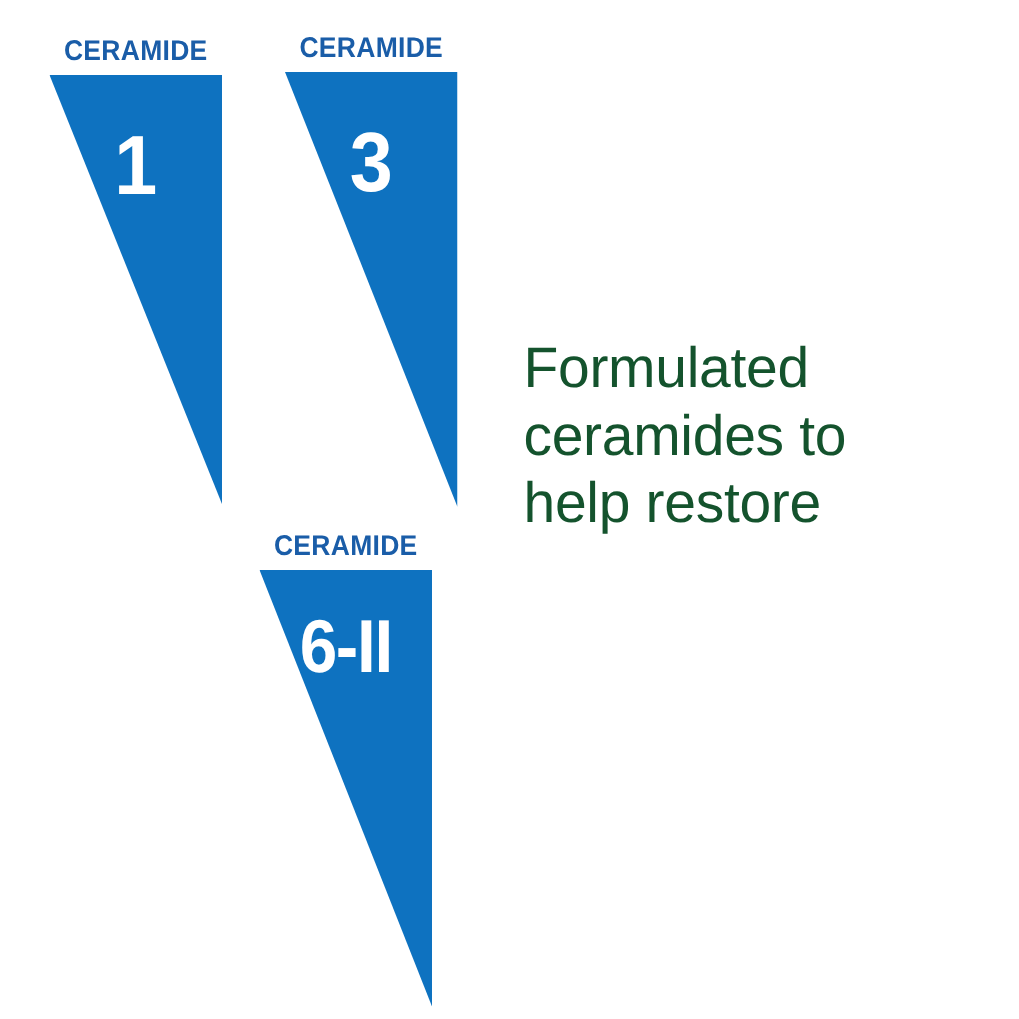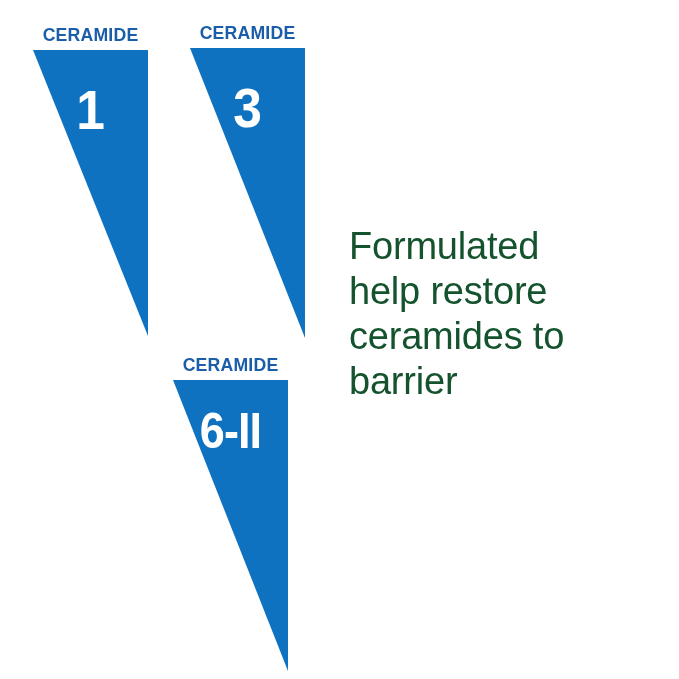--- a/index.html
+++ b/index.html
@@ -134,18 +134,17 @@
     <div class="wedge-shape">
       <svg width="115" height="291" viewBox="0 0 115 291" xmlns="http://www.w3.org/2000/svg">
         <polygon points="0,0 115,0 115,291" fill="#0e72c0"></polygon>
       </svg>
     </div>
     <div class="wedge-number" style="color: rgb(255, 255, 255);">6-II</div>
   </div>
 
   <div id="copy-block" style="color: #14532d;">
     <span class="copy-line">Formulated</span>
+    <span class="copy-line">ceramides to</span>
     <span class="copy-line">help restore</span>
-    <span class="copy-line">ceramides to</span>
-    <span class="copy-line">barrier</span>
   </div>
 
 </div>
 
 </body></html>

